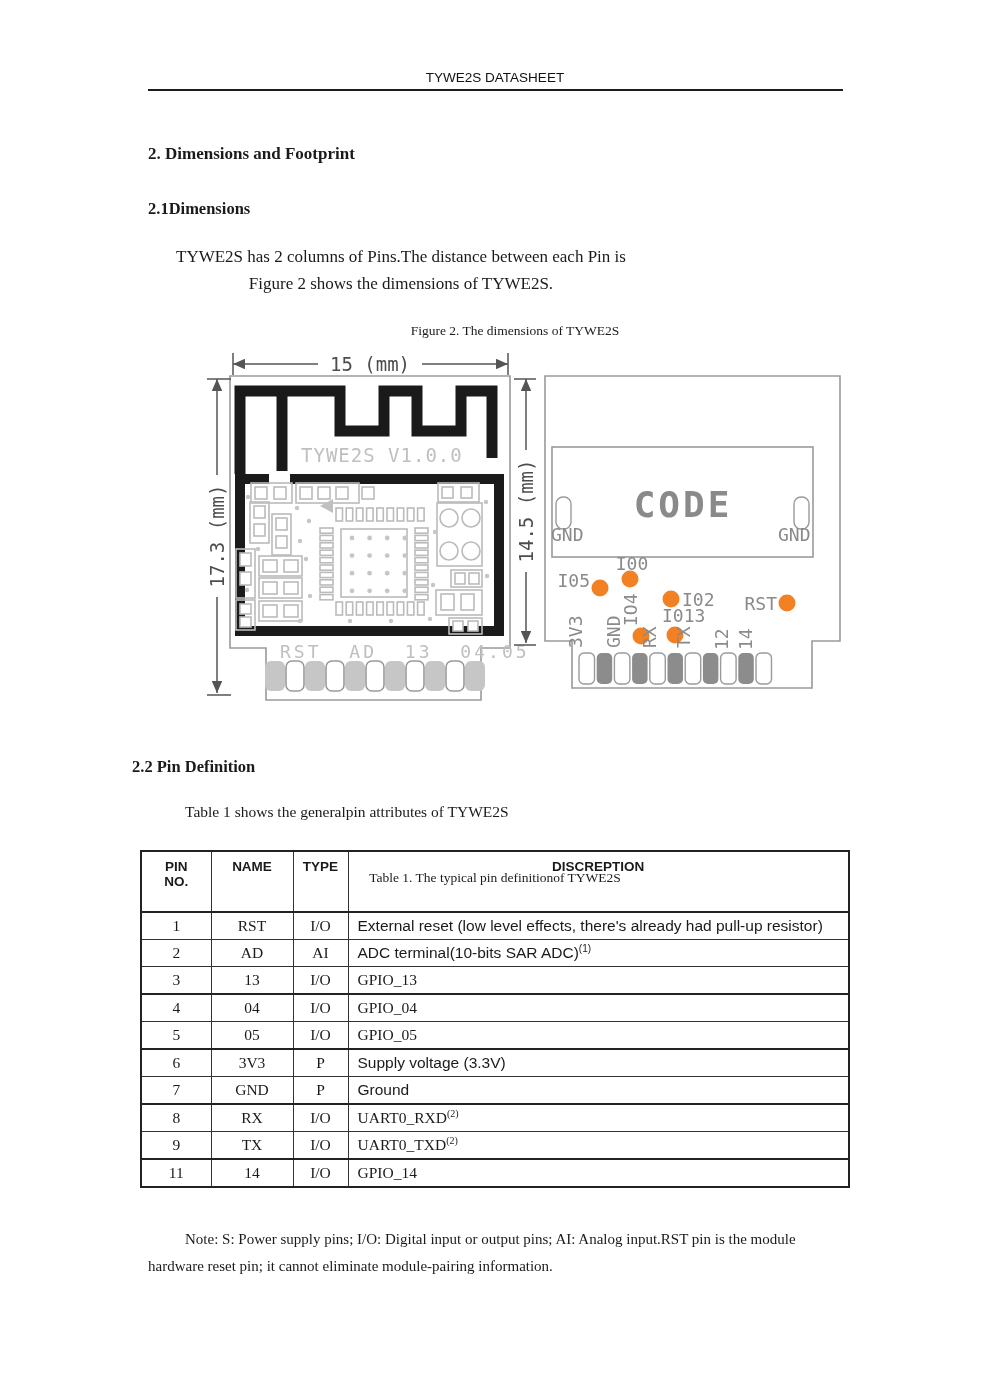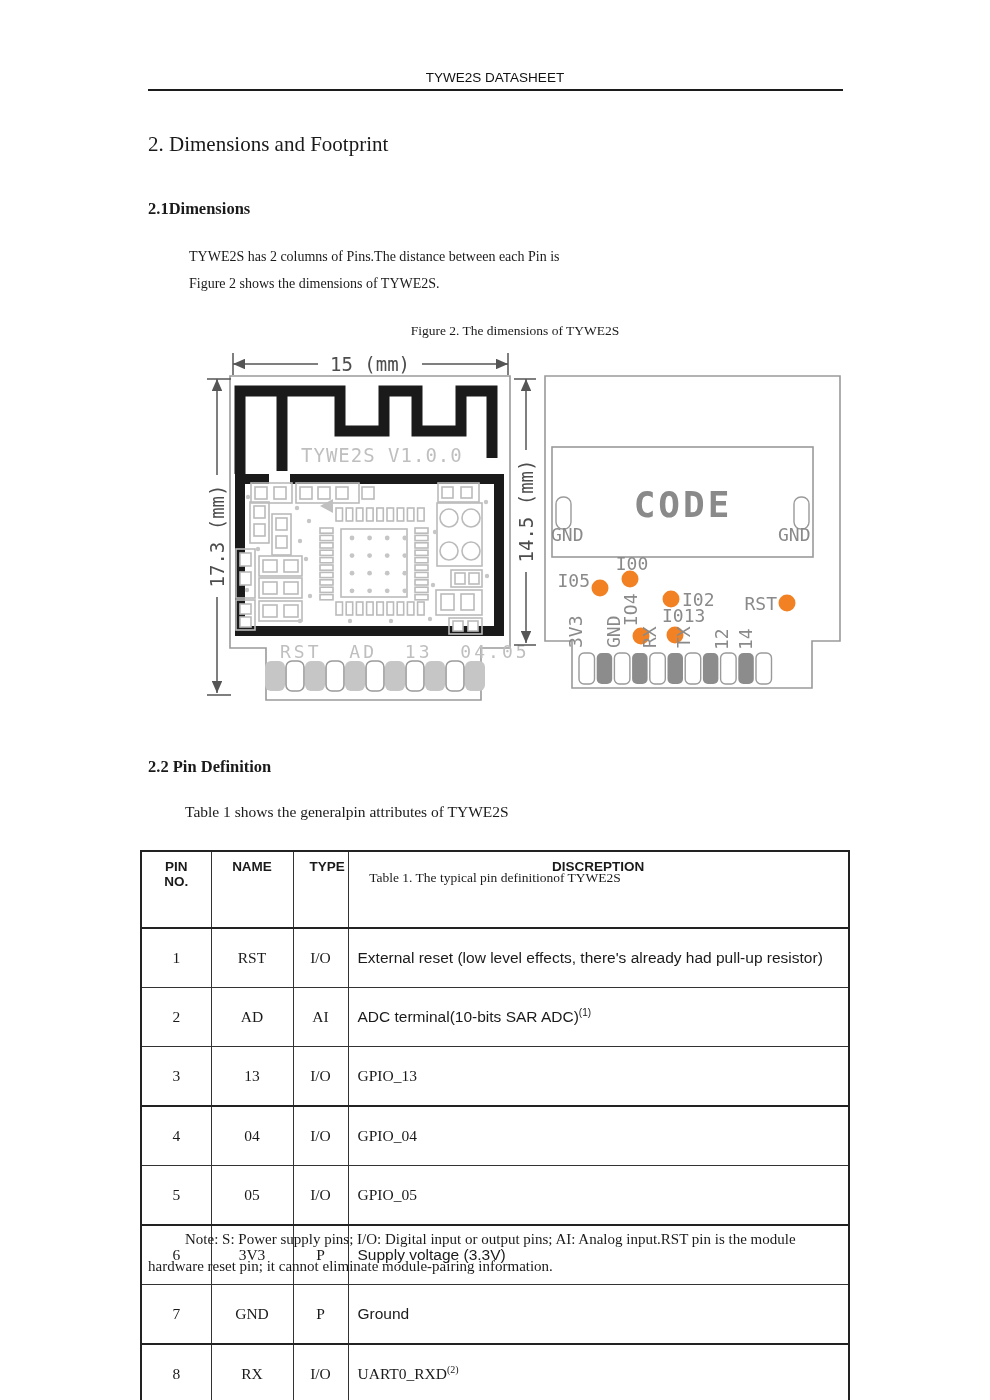--- a/index.html
+++ b/index.html
@@ -2,41 +2,41 @@
 <html><head>
 <meta charset="utf-8">
 <style>
   html,body{margin:0;padding:0;}
   body{width:990px;height:1400px;background:#ffffff;position:relative;
        font-family:"Liberation Serif", serif;color:#1a1a1a;overflow:hidden;}
   .abs{position:absolute;}
   .doc-header{top:70px;left:0;width:990px;text-align:center;
               font-family:"Liberation Sans", sans-serif;font-size:13.5px;color:#111;}
   .header-rule{top:89px;left:148px;width:695px;height:2px;background:#1c1c1c;}
-  .h1{top:132px;left:148px;font-size:21px;font-weight:normal;}
+  .h1{top:144px;left:148px;font-size:17px;font-weight:bold;}
   .h2{font-size:16.5px;font-weight:bold;}
   .h2a{top:199px;left:148px;}
-  .h2b{top:757px;left:148px;}
-  .intro{top:243px;left:189px;font-size:14px;line-height:27px;}
+  .h2b{top:757px;left:132px;}
+  .intro{top:243px;left:176px;font-size:17px;line-height:27px;text-align:center;}
   .figcap{top:323px;left:0;width:990px;text-align:center;font-size:13.5px;margin-left:20px;}
   .tblintro{top:803px;left:185px;font-size:15.5px;}
   .tblcap{top:870px;left:0;width:990px;text-align:center;font-size:13.5px;}
   .note{top:1226px;left:148px;width:702px;font-size:15px;line-height:26.5px;
         text-indent:37px;}
   svg{position:absolute;left:0;top:340px;}
   svg text{user-select:none;}
   .dimtxt{font-family:"DejaVu Sans Mono", monospace;font-size:19px;fill:#4d4d4d;}
   .silktxt{font-family:"DejaVu Sans Mono", monospace;fill:#bfbfbf;}
   .graytxt{font-family:"DejaVu Sans Mono", monospace;fill:#8a8a8a;font-size:18px;}
   .codetxt{font-family:"DejaVu Sans Mono", monospace;fill:#8a8a8a;font-size:36px;
            font-weight:bold;letter-spacing:3px;}
   table.pins{position:absolute;top:850px;left:140px;width:708px;
              border-collapse:collapse;table-layout:fixed;
              border:2px solid #222;}
-  table.pins td,table.pins th{border:1px solid #333;padding:16px;overflow:hidden;}
+  table.pins td,table.pins th{border:1px solid #333;padding:0;overflow:hidden;}
   table.pins thead th{height:52px;vertical-align:top;padding-top:7px;
         font-family:"Liberation Sans", sans-serif;font-size:13.5px;font-weight:bold;
         border-bottom:2px solid #222;}
   table.pins tbody td{height:26px;font-size:15.5px;text-align:center;}
   table.pins td.desc{text-align:left;padding-left:9px;}
   tr.thick td{border-bottom-width:2px;border-bottom-color:#222;}
   .sans{font-family:"Liberation Sans", sans-serif;font-size:14.5px;}
   .serifdesc{font-family:Liberation Serif, serif;font-size:15.5px;}
   sup.fnote{font-size:10px;vertical-align:super;line-height:0;}
   .col-pin{width:70px}.col-name{width:82px}.col-type{width:55px}.col-desc{width:501px}

